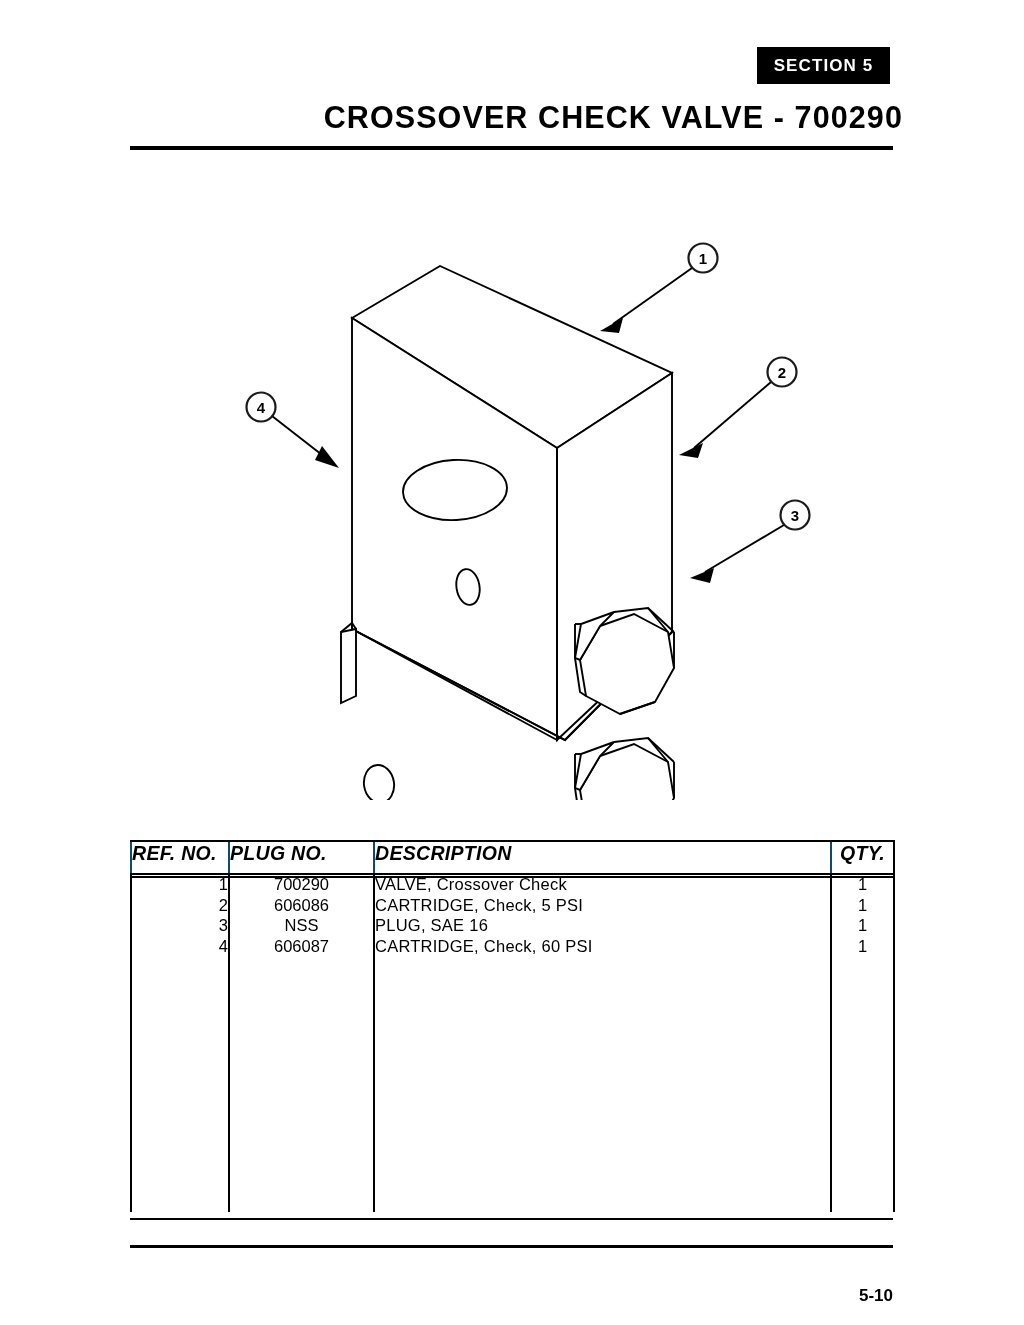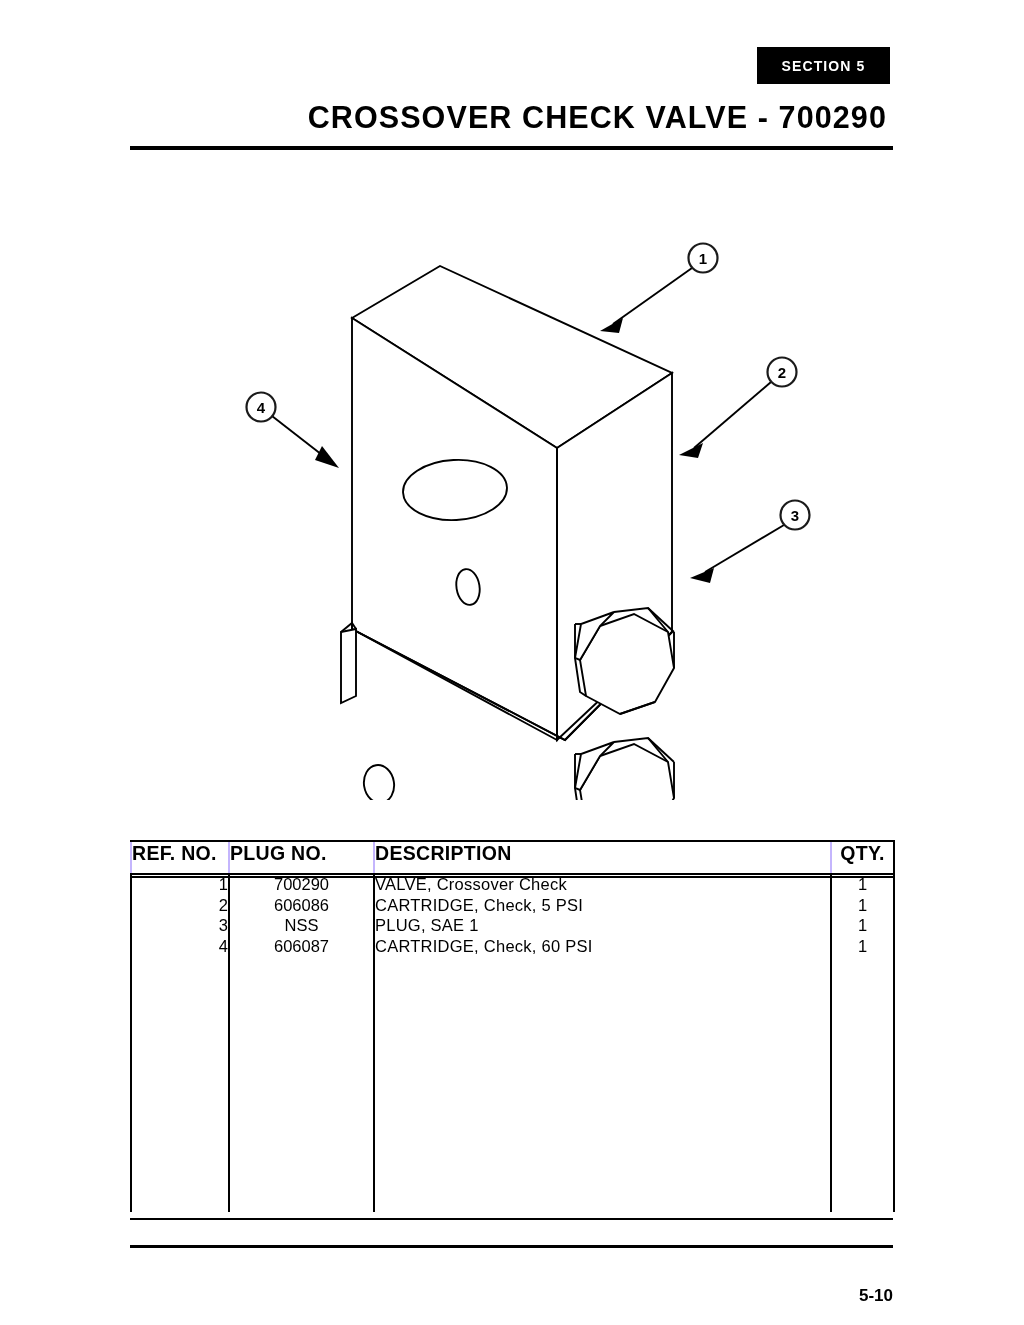--- a/index.html
+++ b/index.html
@@ -22,30 +22,30 @@
 
   
   #section-badge {
     position: absolute;
     left: 757px;
     top: 47px;
     width: 133px;
     height: 37px;
     background: #000000;
     color: #ffffff;
-    font-size: 14px;
+    font-size: 17px;
     font-weight: bold;
     letter-spacing: 1.1px;
     display: flex;
     align-items: center;
     justify-content: center;
   }
   #page-title {
     position: absolute;
-    left: 124px;
+    left: 140px;
     top: 100px;
     width: 763px;
     text-align: right;
     font-size: 30.5px;
     font-weight: bold;
     letter-spacing: 1.1px;
     white-space: nowrap;
   }
   #header-rule {
     position: absolute;
@@ -78,28 +78,29 @@
     border-collapse: collapse;
     width: 100%;
     table-layout: fixed;
   }
   #parts-table th, #parts-table td {
     padding: 0;
     vertical-align: top;
   }
   .thead-row th {
     height: 32px;
-    border-left: 2px solid #c4b5fd;
+    border-left: 2px solid #0c4a6e;
     border-top: 2px solid #000;
     font-size: 19.5px;
     font-weight: bold;
     letter-spacing: 0.3px;
     text-align: left;
     padding-left: 7px;
     white-space: nowrap;
+    font-style: italic;
   }
   .thead-row th.last { border-right: 2px solid #000; }
   .thead-row th.qty-head { text-align: center; padding-left: 6px; }
 
   .head-sep {
     position: absolute;
     left: 0px;
     top: 33px;
     width: 100%;
     height: 5px;
@@ -282,21 +283,21 @@
           </td>
           <td class="body-cell part">
             <div class="cellline">700290
 606086
 NSS
 606087</div>
           </td>
           <td class="body-cell desc">
             <div class="cellline">VALVE, Crossover Check
 CARTRIDGE, Check, 5 PSI
-PLUG, SAE 1
+PLUG, SAE 16
 CARTRIDGE, Check, 60 PSI</div>
           </td>
           <td class="body-cell qty last">
             <div class="cellline">1
 1
 1
 1</div>
           </td>
         </tr>
       </tbody>

